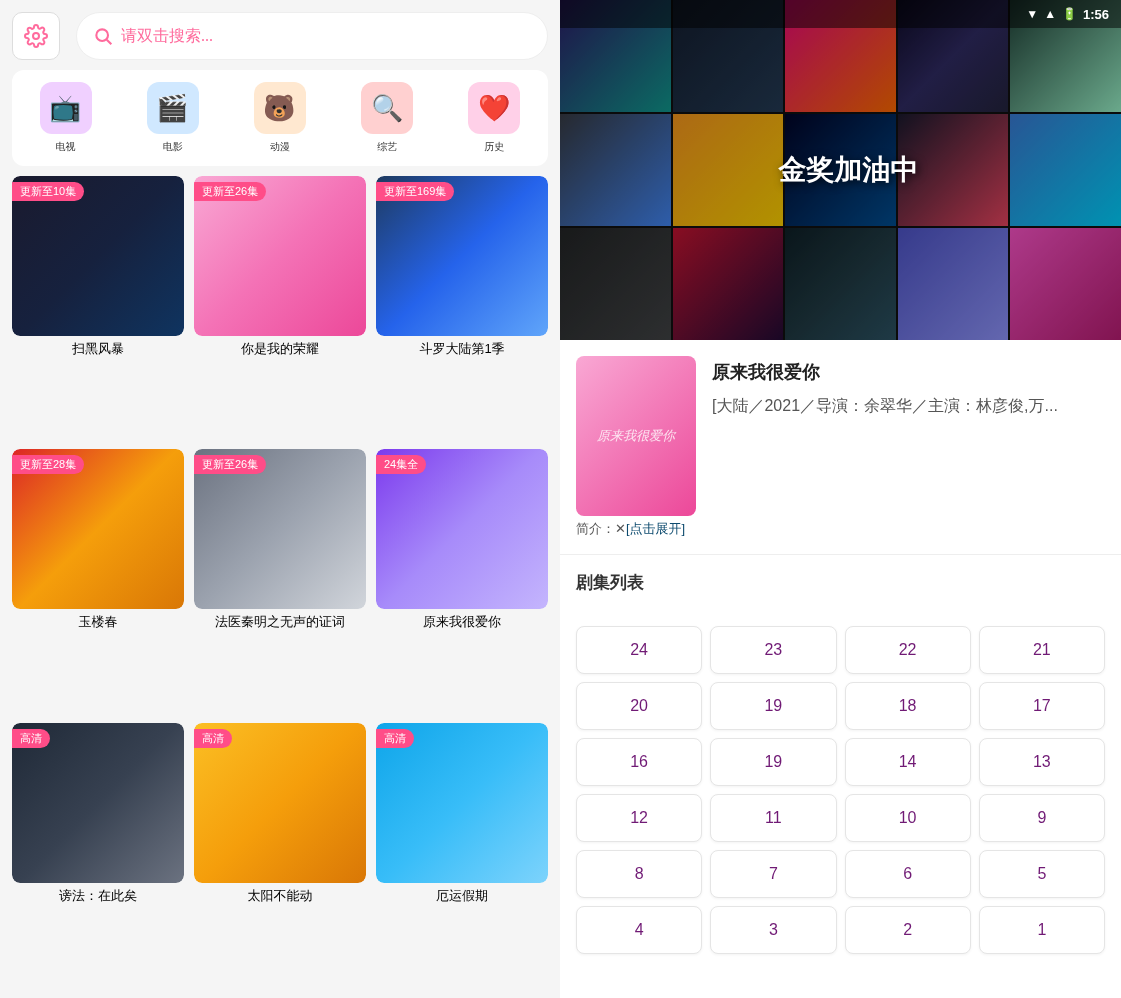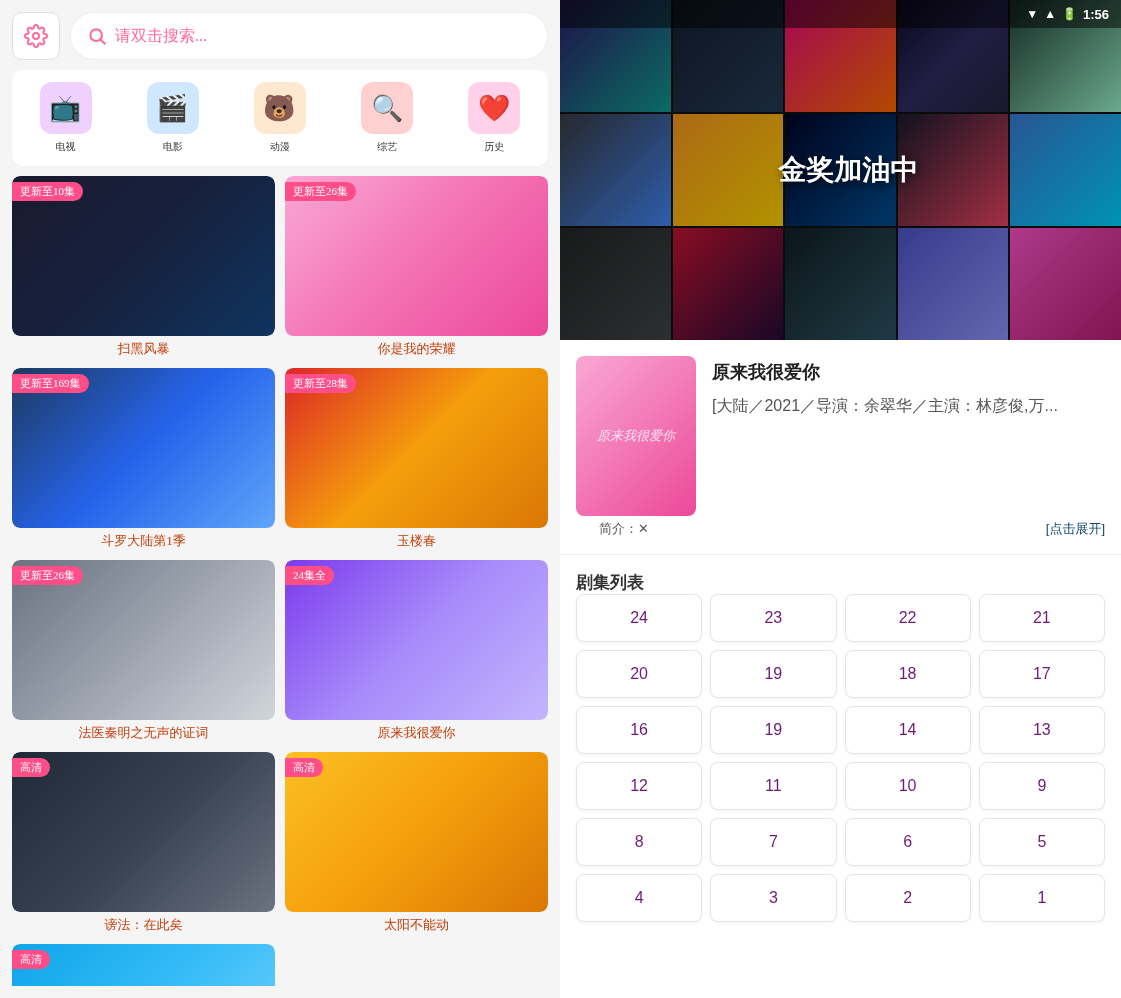--- a/index.html
+++ b/index.html
@@ -19,21 +19,21 @@
       display: flex;
       flex-direction: column;
       padding: 12px;
       gap: 10px;
     }
 
     
     .search-bar {
       display: flex;
       align-items: center;
-      gap: 10px;
+      gap: 16px;
       font-family: Liberation Serif, serif;
     }
     .settings-btn {
       width: 48px;
       height: 48px;
       border: 1.5px solid #ddd;
       border-radius: 10px;
       display: flex;
       align-items: center;
       justify-content: center;
@@ -99,25 +99,24 @@
     .nav-icon-variety { background: #ffd0d0; }
     .nav-icon-history { background: #ffd0e8; }
     .nav-label {
       font-size: 10px;
       color: #333;
     }
 
     
     .content-grid {
       display: grid;
-      grid-template-columns: repeat(2, 1fr);
+      grid-template-columns: repeat(3, 1fr);
       gap: 10px;
       overflow-y: auto;
       flex: 1;
-      font-family: Liberation Serif, serif;
     }
     .grid-item {
       display: flex;
       flex-direction: column;
       align-items: center;
       gap: 4px;
       cursor: pointer;
     }
     .poster-wrap {
       position: relative;
@@ -136,21 +135,21 @@
       top: 6px;
       left: 0;
       background: #ff4d88;
       color: white;
       font-size: 11px;
       padding: 2px 8px;
       border-radius: 0 10px 10px 0;
     }
     .grid-title {
       font-size: 13px;
-      color: #c2410c;
+      color: #000000;
       text-align: right;
     }
 
     
     .p1 { background: linear-gradient(135deg, #1a1a2e, #16213e, #0f3460); }
     .p2 { background: linear-gradient(135deg, #f9a8d4, #f472b6, #ec4899); }
     .p3 { background: linear-gradient(135deg, #1e3a5f, #2563eb, #60a5fa); }
     .p4 { background: linear-gradient(135deg, #dc2626, #f59e0b, #d97706); }
     .p5 { background: linear-gradient(135deg, #6b7280, #9ca3af, #d1d5db); }
     .p6 { background: linear-gradient(135deg, #7c3aed, #a78bfa, #c4b5fd); }
@@ -279,42 +278,41 @@
       font-size: 14px;
       color: #666;
     }
     .detail-meta {
       font-size: 16px;
       color: #555;
       line-height: 1.5;
     }
     .detail-desc {
       display: flex;
-      justify-content: space-between;
+      justify-content: flex-start;
       font-size: 13px;
       color: #555;
       margin-top: 4px;
-      margin-left: 23px;
     }
     .detail-expand {
       color: #0c4a6e;
       cursor: pointer;
     }
 
     
     .episode-section {
       padding: 16px;
       flex: 1;
       overflow-y: auto;
     }
     .episode-title {
       font-size: 17px;
       font-weight: bold;
       color: #333;
-      margin-bottom: 0;
+      margin-bottom: 32px;
     }
     .episode-grid {
       display: grid;
       grid-template-columns: repeat(4, 1fr);
       gap: 8px;
     }
     .episode-btn {
       border: 1px solid #e5e5e5;
       border-radius: 8px;
       padding: 14px 8px;

